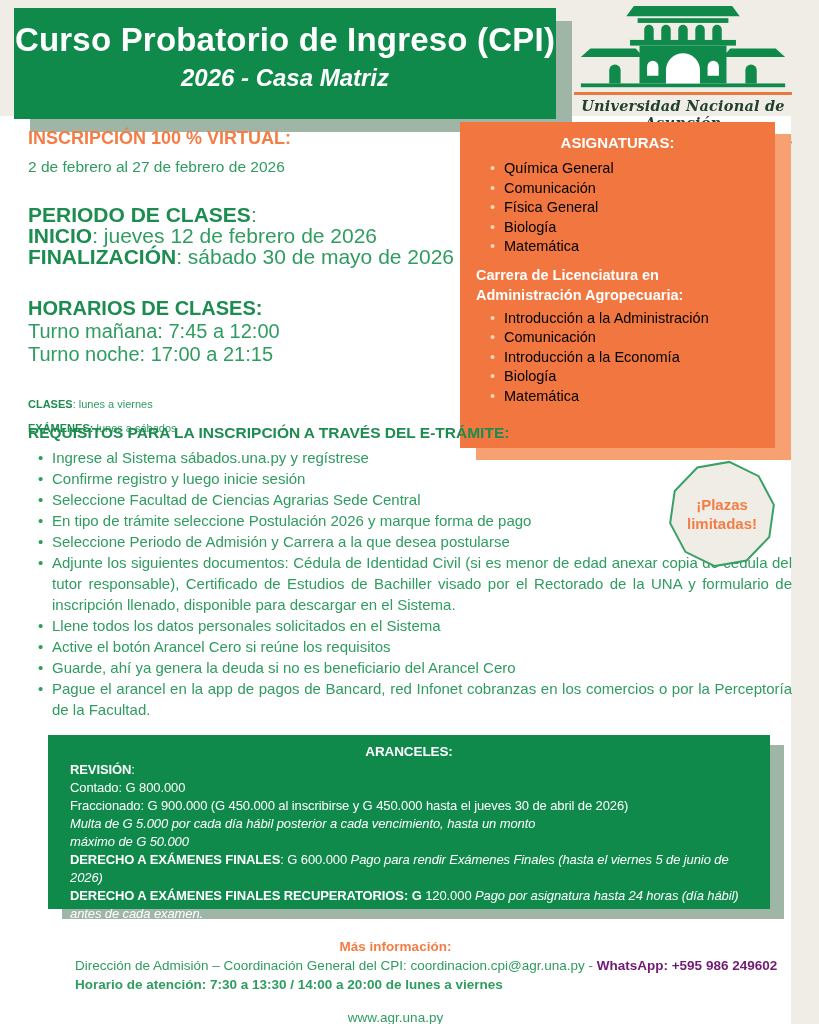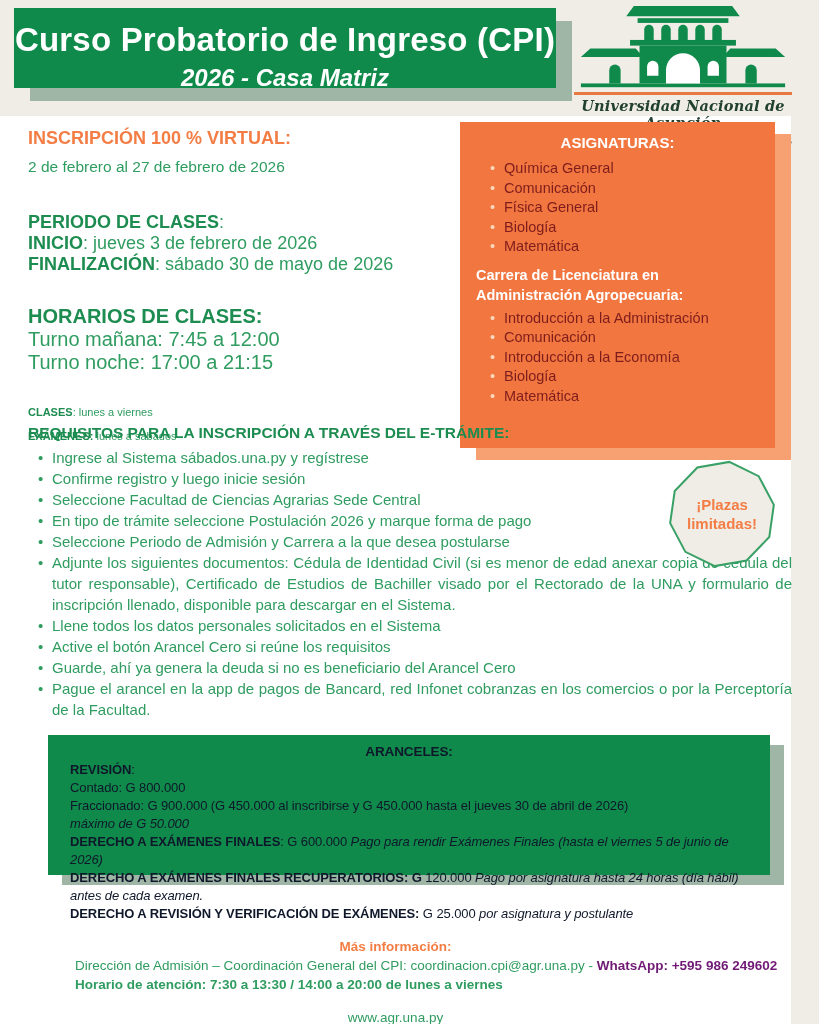--- a/index.html
+++ b/index.html
@@ -2,68 +2,68 @@
 <html><head>
 <meta charset="utf-8">
 <style>
   * { margin:0; padding:0; box-sizing:border-box; }
   html,body { width:819px; }
   body { font-family:"Liberation Sans", sans-serif; background:#f0ede7; }
   #poster { position:relative; width:819px; height:1024px; background:#f0ede7; overflow:hidden; }
   .content-white { position:absolute; left:0; top:116px; width:791px; height:908px; background:#ffffff; }
 
   
-  .banner { position:absolute; left:14px; top:8px; width:542px; height:80px; background:#0f8a4b;
+  .banner { position:absolute; left:14px; top:8px; width:542px; height:111px; background:#0f8a4b;
             box-shadow:16px 13px 0 #9fb5a5; color:#fff; text-align:center; padding-top:13px; }
   .banner-title { font-size:33px; font-weight:bold; letter-spacing:.2px; }
   .banner-subtitle { font-size:24px; font-weight:bold; font-style:italic; margin-top:5px; }
 
   
   .logo { position:absolute; left:572px; top:4px; width:222px; text-align:center; }
   .logo svg { display:block; margin:0 auto; }
   .logo-rule { height:3px; background:#e8793f; margin:1px 2px 2px 2px; }
   .logo-univ { font-family:"DejaVu Serif", serif; font-style:italic; font-weight:bold;
                font-size:14.5px; color:#22402e; letter-spacing:.2px; }
   .logo-fac { font-size:16px; color:#151515; letter-spacing:.2px; }
 
   
   .col-left { position:absolute; left:28px; top:122px; width:430px; color:#2f9c60; font-size:16px; }
   .h-orange { color:#f37d44; font-weight:bold; font-size:18px; margin-top:6px; }
   .line { line-height:21px; }
   .col-left .date { margin-top:7px; font-size:15.5px; }
-  .sec { margin-top:35px; font-size:18px; }
+  .sec { margin-top:27px; font-size:21px; }
   .sec2 { margin-top:30px; font-size:20px; line-height:23px; }
   .sec3 { margin-top:26px; font-size:11px; line-height:24px; }
   .bold-g { font-weight:bold; color:#1d8c50; }
 
   
   .asignaturas { position:absolute; left:460px; top:122px; width:315px; min-height:326px;
                  background:#f1763f; box-shadow:16px 12px 0 #f7a173; padding:12px 16px 14px 16px; color:#fff; }
   .asig-heading { text-align:center; font-weight:bold; font-size:15px; margin-bottom:8px; }
   .asig-group-title { font-weight:bold; font-size:14.5px; line-height:20px; margin:8px 0 4px 0; }
-  .asig-list { list-style:none; margin-left:14px; color:#7f1d1d; font-size:14.5px; }
+  .asig-list { list-style:none; margin-left:14px; color:#000000; font-size:14.5px; }
   .asig-list li { line-height:19.5px; }
   .asig-list li::before { content:"•"; color:#fbd6ba; display:inline-block; width:14px; }
 
   
   .requisitos { position:absolute; left:28px; top:424px; width:764px; color:#2f9c60; }
   .req-heading { font-weight:bold; color:#1d8c50; font-size:15.5px; margin-bottom:5px; }
   .req-list { list-style:none; margin-left:10px; }
   .req-list li { font-size:15px; line-height:21px; text-align:justify; padding-left:14px; position:relative; }
   .req-list li::before { content:"•"; position:absolute; left:0; color:#2f9c60; }
 
   
   .badge { position:absolute; left:666px; top:458px; width:112px; height:112px; }
   .badge svg { position:absolute; left:0; top:0; }
   .badge-text { position:absolute; left:0; top:0; width:112px; height:112px; display:flex; flex-direction:column;
                 align-items:center; justify-content:center; color:#f37d44; font-weight:bold; font-size:15px; line-height:19px; }
 
   
-  .aranceles { position:absolute; left:48px; top:735px; width:722px; height:140px; background:#0f8a4b;
-               box-shadow:14px 10px 0 #9fb5a5; color:#0f172a; padding:8px 22px; font-size:13px; letter-spacing:-.1px; }
+  .aranceles { position:absolute; left:48px; top:735px; width:722px; height:174px; background:#0f8a4b;
+               box-shadow:14px 10px 0 #9fb5a5; color:#ffffff; padding:8px 22px; font-size:13px; letter-spacing:-.1px; }
   .aran-heading { text-align:center; font-weight:bold; font-size:13.5px; line-height:18px; }
   .aran-line { line-height:18px; }
   .it { font-style:italic; }
   .b { font-weight:bold; }
 
   
   .footer { position:absolute; left:0; top:938px; width:791px; color:#2f9c60; font-size:13.5px; }
   .footer-masinfo { text-align:center; color:#f37d44; font-weight:bold; line-height:18px; }
   .footer-dir { padding-left:75px; line-height:19px; }
   .footer-dir .wa { color:#701a75; font-weight:bold; }
@@ -111,21 +111,21 @@
     <div class="logo-univ">Universidad Nacional de Asunción</div>
     <div class="logo-fac">Facultad de Ciencias Agrarias</div>
   </div>
 
   <div class="col-left">
     <div class="h-orange">INSCRIPCIÓN 100 % VIRTUAL:</div>
     <div class="date line">2 de febrero al 27 de febrero de 2026</div>
 
     <div class="sec">
       <div class="line"><span class="bold-g">PERIODO DE CLASES</span><span>:</span></div>
-      <div class="line"><span class="bold-g">INICIO</span><span>: jueves 3 de febrero de 2026</span></div>
+      <div class="line"><span class="bold-g">INICIO</span><span>: jueves 12 de febrero de 2026</span></div>
       <div class="line"><span class="bold-g">FINALIZACIÓN</span><span>: sábado 30 de mayo de 2026</span></div>
     </div>
 
     <div class="sec2">
       <div class="bold-g">HORARIOS DE CLASES:</div>
       <div>Turno mañana: 7:45 a 12:00</div>
       <div>Turno noche: 17:00 a 21:15</div>
     </div>
 
     <div class="sec3">
@@ -179,20 +179,21 @@
       <span>¡Plazas</span>
       <span>limitadas!</span>
     </div>
   </div>
 
   <div class="aranceles">
     <div class="aran-heading">ARANCELES:</div>
     <div class="aran-line"><span class="b">REVISIÓN</span><span>:</span></div>
     <div class="aran-line">Contado: G 800.000</div>
     <div class="aran-line">Fraccionado: G 900.000 (G 450.000 al inscribirse y G 450.000 hasta el jueves 30 de abril de 2026)</div>
+    <div class="aran-line it">Multa de G 5.000  por cada día hábil posterior a cada vencimiento, hasta un monto</div>
     <div class="aran-line it">máximo de G 50.000</div>
     <div class="aran-line"><span class="b">DERECHO A EXÁMENES FINALES</span><span>: G 600.000 </span><span class="it">Pago para rendir Exámenes Finales (hasta el viernes 5 de junio de 2026)</span></div>
     <div class="aran-line"><span class="b">DERECHO A EXÁMENES FINALES RECUPERATORIOS: G</span><span> 120.000  </span><span class="it">Pago por asignatura hasta 24 horas (día hábil) antes de cada examen.</span></div>
     <div class="aran-line"><span class="b">DERECHO A REVISIÓN Y VERIFICACIÓN DE EXÁMENES:</span><span> G 25.000 </span><span class="it"> por asignatura y postulante</span></div>
   </div>
 
   <div class="footer">
     <div class="footer-masinfo">Más información:</div>
     <div class="footer-dir"><span>Dirección de Admisión – Coordinación General del CPI: coordinacion.cpi@agr.una.py - </span><span class="wa">WhatsApp: +595 986 249602</span></div>
     <div class="footer-horario">Horario de atención: 7:30 a 13:30 / 14:00 a 20:00 de lunes a viernes</div>

